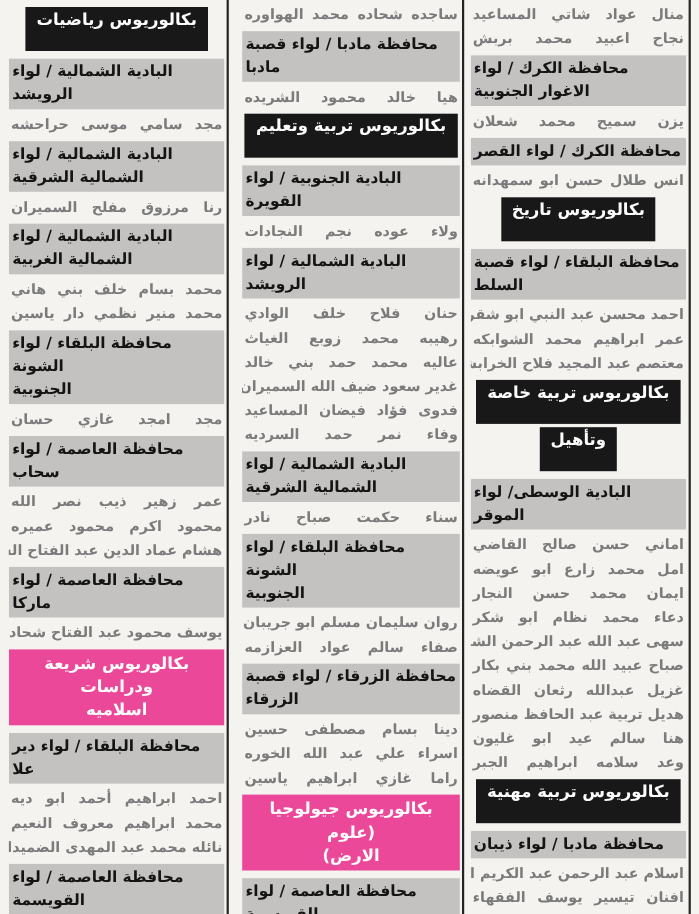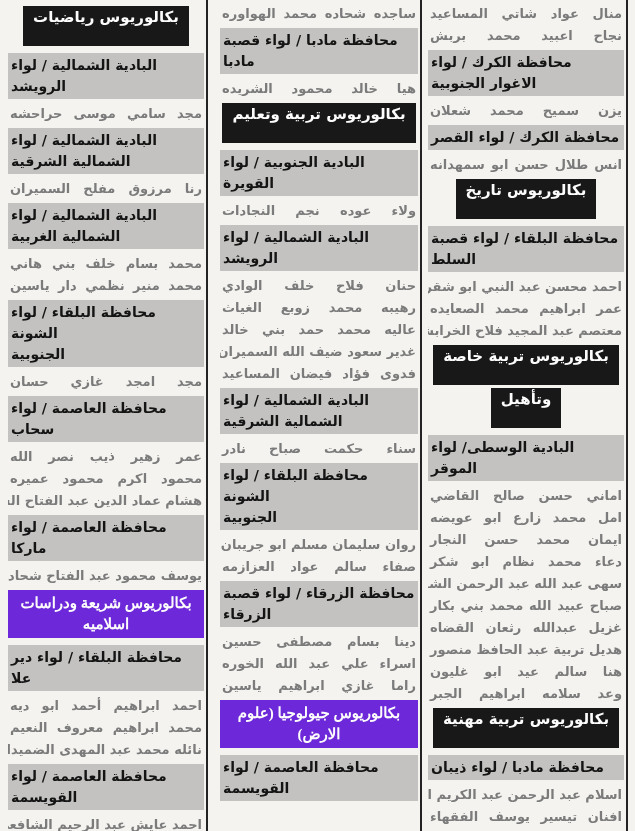--- a/index.html
+++ b/index.html
@@ -18,22 +18,22 @@
     background:#c3c2c0;color:#141414;font-weight:bold;font-size:14px;line-height:21px;
     text-align:left;padding:2px 3px;margin:0 0 7px 0;white-space:pre-line;
   }
   
   .section{text-align:center;margin:0 0 7px 0;}
   .section.bars .bar-row{line-height:0;margin-bottom:3px;}
   .section.bars .bar{
     display:inline-block;background:#181818;color:#fcfcfc;font-weight:bold;
     font-size:15px;line-height:20px;padding:1px 10px 19px;
   }
-  .section.box{background:#6d28d9;color:#fcfcfc;font-weight:bold;font-size:15px;
-    line-height:21px;padding:3px 4px;font-family:Liberation Serif, serif;}
+  .section.box{background:#ec4899;color:#fcfcfc;font-weight:bold;font-size:15px;
+    line-height:21px;padding:3px 4px;}
   .section.box .bar{display:block;background:transparent;}
 </style>
 </head>
 <body>
 
 <div id="page">
   <div class="vrule" style="right:7px"></div>
   <div class="vrule" style="right:213px"></div>
   <div class="vrule" style="right:427px"></div>
 
@@ -44,21 +44,21 @@
 الاغوار الجنوبية</div>
       <div class="name">يزن سميح محمد شعلان</div>
       <div class="region">محافظة الكرك / لواء القصر</div>
       <div class="name">انس طلال حسن ابو سمهدانه</div>
       <div class="section bars">
         <div class="bar-row"><span class="bar">بكالوريوس تاريخ</span></div>
       </div>
       <div class="region">محافظة البلقاء / لواء قصبة
 السلط</div>
       <div class="name">احمد محسن عبد النبي ابو شقرا</div>
-      <div class="name">عمر ابراهيم محمد الصعايده</div>
+      <div class="name">عمر ابراهيم محمد الشوابكه</div>
       <div class="name">معتصم عبد المجيد فلاح الخرابشه</div>
       <div class="section bars">
         <div class="bar-row"><span class="bar">بكالوريوس تربية خاصة</span></div>
         <div class="bar-row"><span class="bar">وتأهيل</span></div>
       </div>
       <div class="region">البادية الوسطى/ لواء الموقر</div>
       <div class="name">اماني حسن صالح القاضي</div>
       <div class="name">امل محمد زارع ابو عويضه</div>
       <div class="name">ايمان محمد حسن النجار</div>
       <div class="name">دعاء محمد نظام ابو شكر</div>
@@ -88,20 +88,21 @@
       <div class="region">البادية الجنوبية / لواء
 القويرة</div>
       <div class="name">ولاء عوده نجم النجادات</div>
       <div class="region">البادية الشمالية / لواء
 الرويشد</div>
       <div class="name">حنان فلاح خلف الوادي</div>
       <div class="name">رهيبه محمد زوبع الغياث</div>
       <div class="name">عاليه محمد حمد بني خالد</div>
       <div class="name">غدير سعود ضيف الله السميران</div>
       <div class="name">فدوى فؤاد فيضان المساعيد</div>
+      <div class="name">وفاء نمر حمد السرديه</div>
       <div class="region">البادية الشمالية / لواء
 الشمالية الشرقية</div>
       <div class="name">سناء حكمت صباح نادر</div>
       <div class="region">محافظة البلقاء / لواء الشونة
 الجنوبية</div>
       <div class="name">روان سليمان مسلم ابو جريبان</div>
       <div class="name">صفاء سالم عواد العزازمه</div>
       <div class="region">محافظة الزرقاء / لواء قصبة
 الزرقاء</div>
       <div class="name">دينا بسام مصطفى حسين</div>

